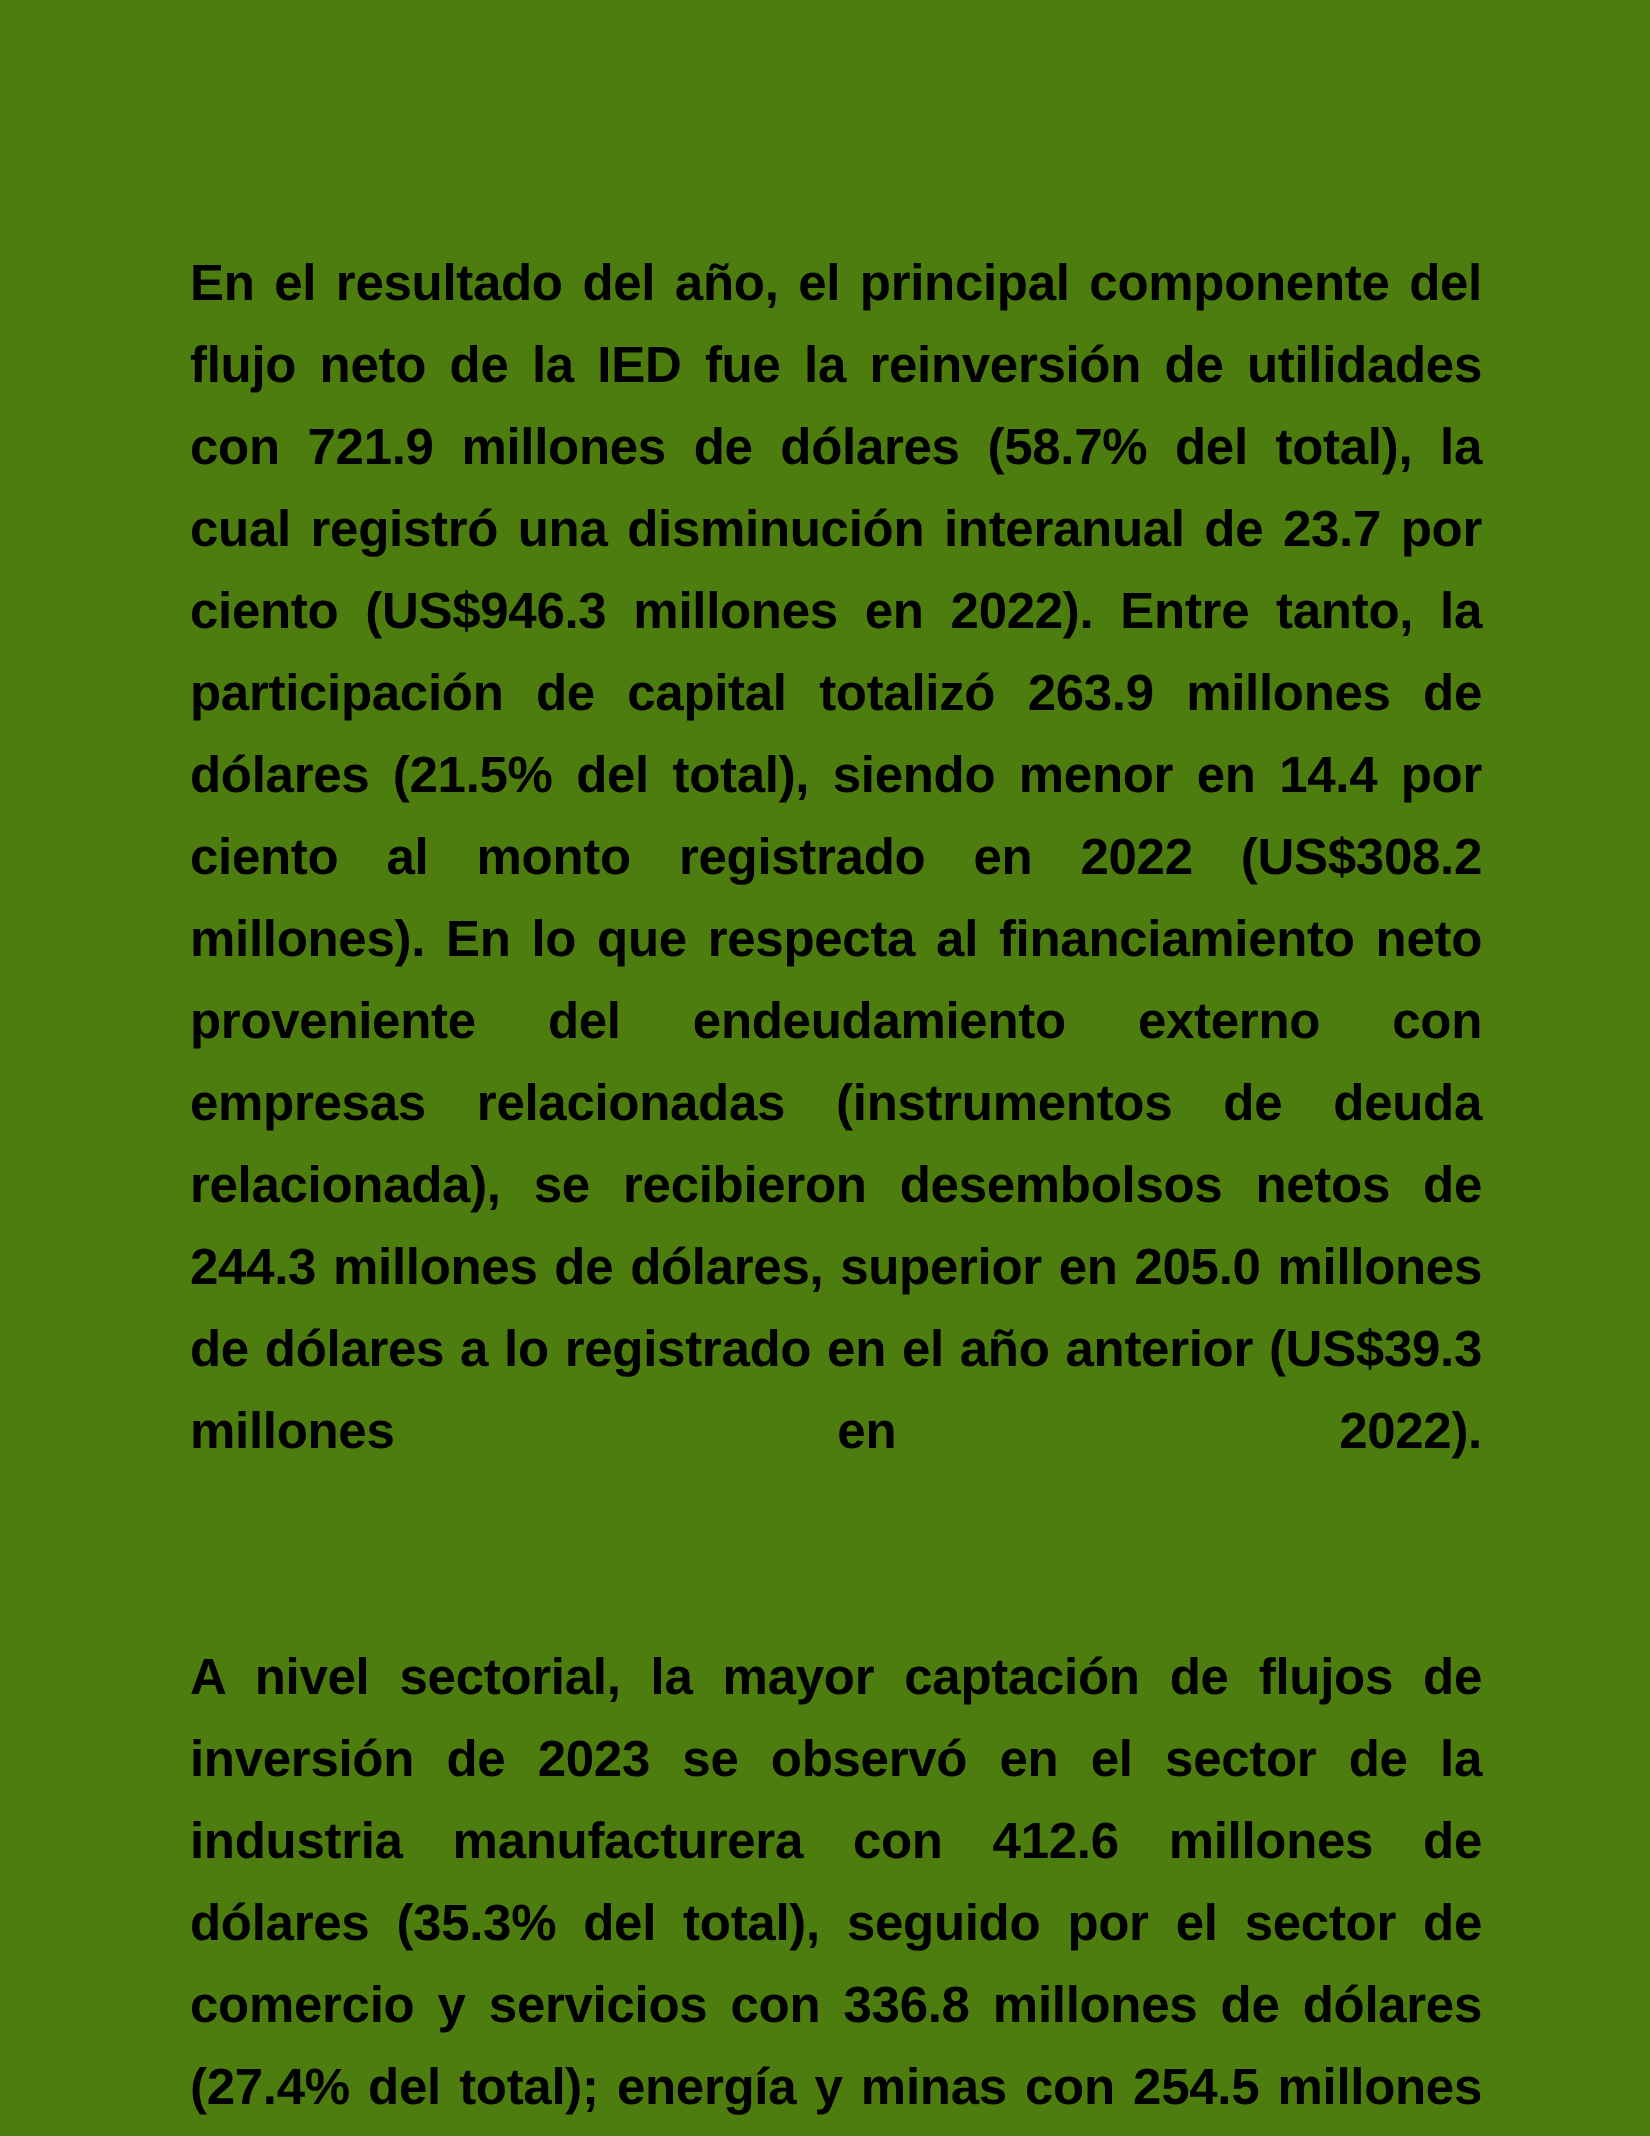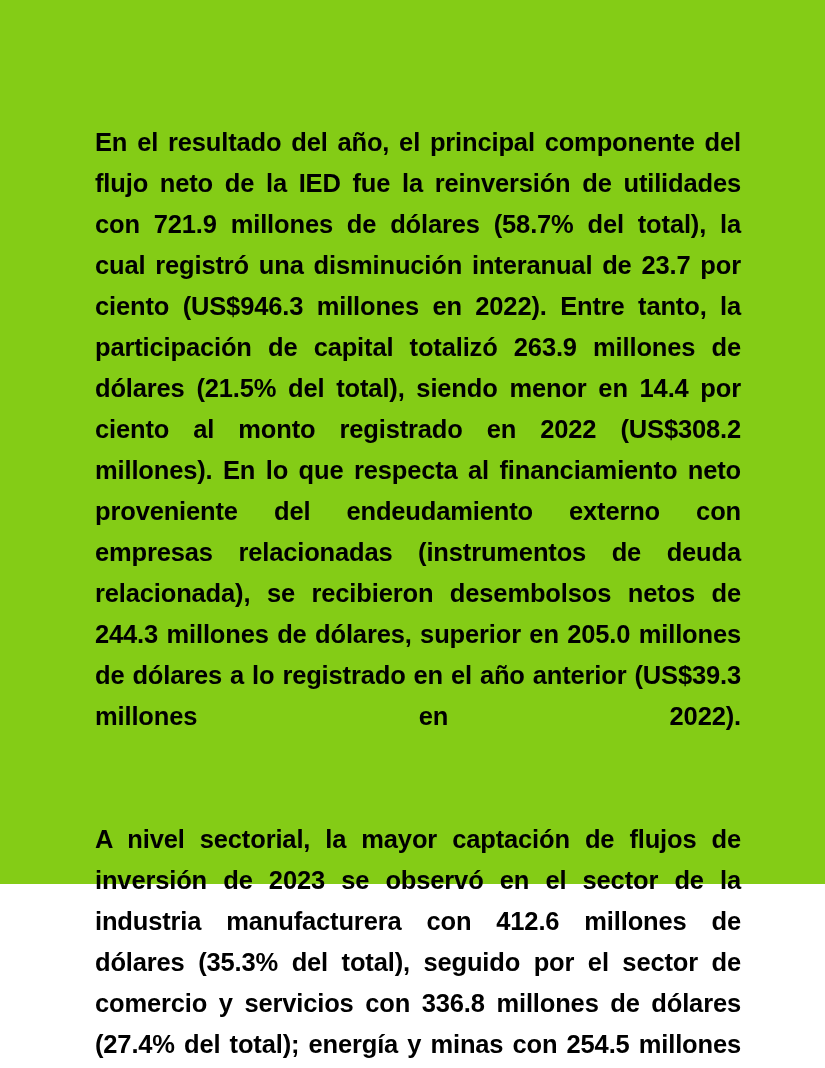--- a/index.html
+++ b/index.html
@@ -10,22 +10,22 @@
   body {
     width: 825px;
     height: 1068px;
     font-family: "Liberation Sans", sans-serif;
     color: #000000;
     overflow: hidden;
   }
   .page {
     position: relative;
     width: 825px;
-    height: 884px;
-    background: #84cc16;
+    height: 1068px;
+    background: #4d7c0f;
     box-sizing: border-box;
   }
   .content {
     position: absolute;
     left: 95px;
     top: 122px;
     width: 646px;
   }
   .para {
     font-size: 25.5px;

